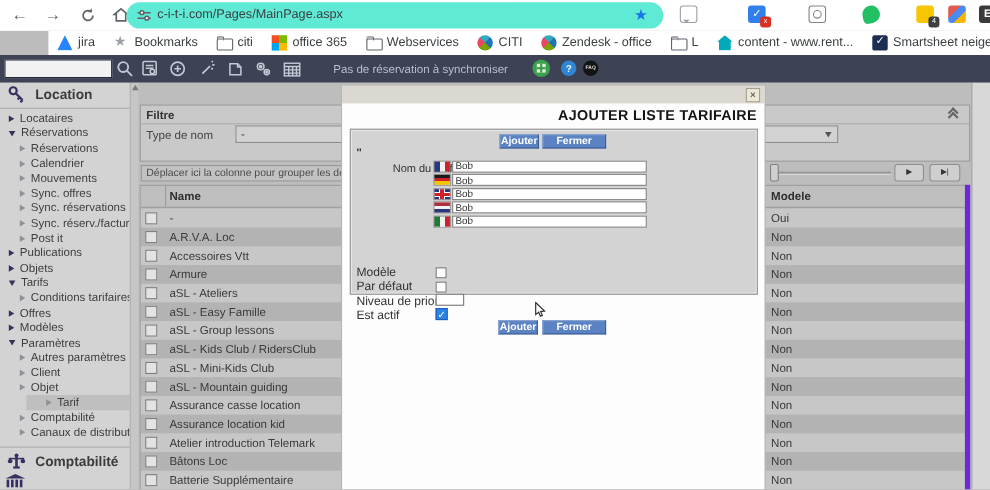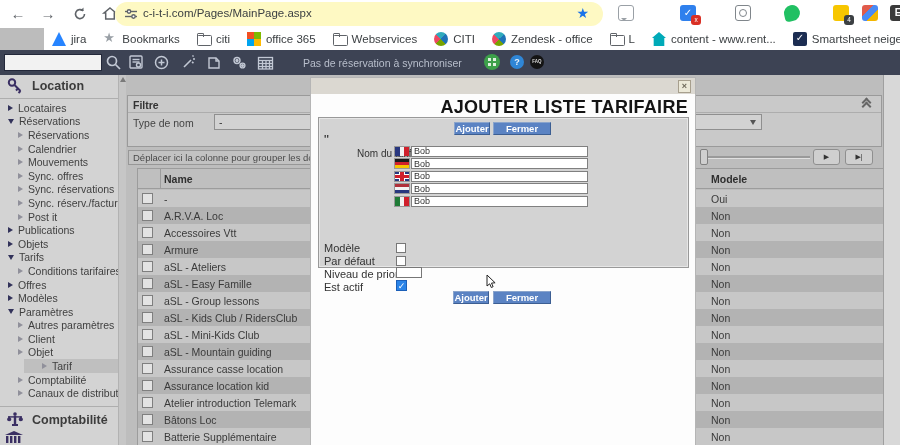--- a/index.html
+++ b/index.html
@@ -2,21 +2,21 @@
 <html><head>
 <meta charset="utf-8">
 <style>
   * { margin:0; padding:0; box-sizing:border-box; }
   html,body { width:900px; height:445px; overflow:hidden; font-family:"Liberation Sans","DejaVu Sans",sans-serif; background:#bcbcbc; position:relative; }
   .abs { position:absolute; }
 
   
   #chrome-top { left:0; top:0; width:900px; height:28px; background:#ffffff; z-index:5; }
   .navbtn { position:absolute; top:4px; width:20px; height:20px; color:#5f6368; font-size:15px; line-height:20px; text-align:center; }
-  #addr-pill { position:absolute; left:115px; top:2px; width:488px; height:24px; background:#fef9c3; border-radius:13px; }
+  #addr-pill { position:absolute; left:115px; top:2px; width:488px; height:24px; background:#5eead4; border-radius:13px; }
   #addr-url { position:absolute; left:28px; top:5px; font-size:11.5px; color:#3c4043; white-space:nowrap; }
   #tune-icon { position:absolute; left:9px; top:5px; }
   #star-icon { position:absolute; right:14px; top:3px; color:#1a73e8; font-size:14px; }
   .extic { position:absolute; top:5px; width:16px; height:16px; }
   .badge { position:absolute; right:-5px; bottom:-4px; min-width:10px; height:10px; border-radius:3px; font-size:6.5px; color:#fff; text-align:center; line-height:10px; padding:0 1px; }
   .ic-chat { border:1.8px solid #9aa0a6; border-radius:3px; }
   .ic-chat:after { content:""; position:absolute; left:2px; bottom:-4px; border:3px solid transparent; border-top-color:#9aa0a6; }
   .ic-check { background:#2f80ed; border-radius:3px; color:#fff; font-size:10px; line-height:16px; text-align:center; }
   .ic-cam { border:1.8px solid #80868b; border-radius:3px; }
   .ic-cam:after { content:""; position:absolute; left:3.2px; top:3.2px; width:6px; height:6px; border:1.6px solid #80868b; border-radius:50%; }
@@ -80,37 +80,37 @@
   #collapse-ic { position:absolute; right:8px; top:3px; width:10px; height:10px; }
   #collapse-ic i, #collapse-ic b { position:absolute; left:0; width:7px; height:7px; border-left:2px solid #666; border-top:2px solid #666; transform:rotate(45deg); }
   #collapse-ic i { top:0; } #collapse-ic b { top:4px; }
   #groupbar { position:absolute; left:2px; top:75px; width:430px; height:15px; background:#c2c2c2; border:1px solid #979797; font-size:9.5px; color:#4a4a4a; line-height:13px; padding-left:4px; white-space:nowrap; overflow:hidden; }
   #pager { position:absolute; left:570px; top:74px; width:180px; height:17px; }
   #pg-handle { position:absolute; left:4px; top:0; width:8px; height:16px; background:#cfcfcf; border:1px solid #808080; border-radius:2px; }
   #pg-track { position:absolute; left:8px; top:7px; width:106px; height:3px; background:#9a9a9a; border-bottom:1px solid #e0e0e0; }
   .pgbtn { position:absolute; top:0; height:16px; background:#cfcfcf; border:1px solid #8f8f8f; border-radius:3px; font-size:7px; color:#333; text-align:center; line-height:14px; }
   #pg-next { left:117px; width:27px; } #pg-last { left:149px; width:28px; }
 
-  #grid { position:absolute; left:11px; top:93px; width:755px; height:277px; border-left:1px solid #9c9c9c; border-right:7px solid #6d28d9; }
+  #grid { position:absolute; left:1px; top:93px; width:755px; height:277px; border-left:1px solid #9c9c9c; border-right:5px solid #6d28d9; }
   #grid-head { position:absolute; left:0; top:0; width:100%; height:21px; background:#bfbfbf; border-top:1px solid #9c9c9c; border-bottom:1px solid #9c9c9c; }
   #grid-head .h-name { position:absolute; left:26px; top:4px; font-size:10.5px; font-weight:bold; color:#2f2f2f; }
   #grid-head .h-modele { position:absolute; left:573px; top:4px; font-size:10.5px; font-weight:bold; color:#2f2f2f; }
   #grid-head .cbdiv { position:absolute; left:22px; top:0; width:1px; height:100%; background:#9c9c9c; }
   #rows { position:absolute; left:0; top:22px; width:100%; }
   .grow { position:relative; height:17px; }
   .grow:nth-child(odd) { background:#c7c7c7; } .grow:nth-child(even) { background:#b3b3b3; }
   .grow .cb { position:absolute; left:4px; top:3px; width:11px; height:11px; background:#e3e3e3; border:1px solid #7f7f7f; }
   .grow .nm { position:absolute; left:26px; top:3px; font-size:10.5px; color:#3a3a3a; white-space:nowrap; }
   .grow .md { position:absolute; left:573px; top:3px; font-size:10.5px; color:#3a3a3a; }
 
   
   #modal { left:311px; top:78px; width:384px; height:367px; background:#fdfdfd; box-shadow:0 0 0 1px #b5b5b5; z-index:10; }
   #modal-strip { position:absolute; left:0; top:0; width:100%; height:16px; background:#dbd8d1; }
   #modal-close { position:absolute; right:4px; top:2px; width:13px; height:13px; background:#ece9d8; border:1px solid #a79f8d; font-size:9px; font-weight:bold; color:#6b6657; text-align:center; line-height:11px; }
-  #modal-title { position:absolute; right:7px; top:19px; font-size:18px; font-weight:bold; color:#141414; letter-spacing:.3px; }
+  #modal-title { position:absolute; right:7px; top:19px; font-size:13px; font-weight:bold; color:#141414; letter-spacing:.3px; }
   #modal-panel { position:absolute; left:7px; top:39px; width:371px; height:151px; background:#d3d3d3; border:1px solid #999; box-shadow:inset 0 0 0 1px #e6e6e6; }
   .blue-btn { position:absolute; height:13px; background:#5b83c3; border:1px solid #8aa4cc; border-bottom-color:#3c5e92; border-right-color:#3c5e92; color:#fff; font-size:9.5px; font-weight:bold; text-align:center; line-height:11px; font-family:"Liberation Sans",sans-serif; padding:0; }
   #btn-add-top { left:135px; top:4px; width:36px; } #btn-close-top { left:174px; top:4px; width:58px; }
   #btn-add-bot { left:134px; top:136px; width:36px; } #btn-close-bot { left:174px; top:136px; width:58px; }
   #quirk { position:absolute; left:5px; top:16px; font-size:10px; font-weight:bold; color:#333; }
   #name-label { position:absolute; left:5px; top:30px; font-size:10px; color:#333;margin-left:33px; }
   #flag-rows { position:absolute; left:76px; top:27px; }
   .frow { display:flex; align-items:center; height:12.5px; }
   .flag { width:14px; height:9px; margin-right:2px; flex:none; box-shadow:0 0 0 1px rgba(80,80,80,.45); }
   .flfr { background:linear-gradient(90deg,#28377f 0 33%,#f2f2f2 33% 66%,#d0202c 0); }

